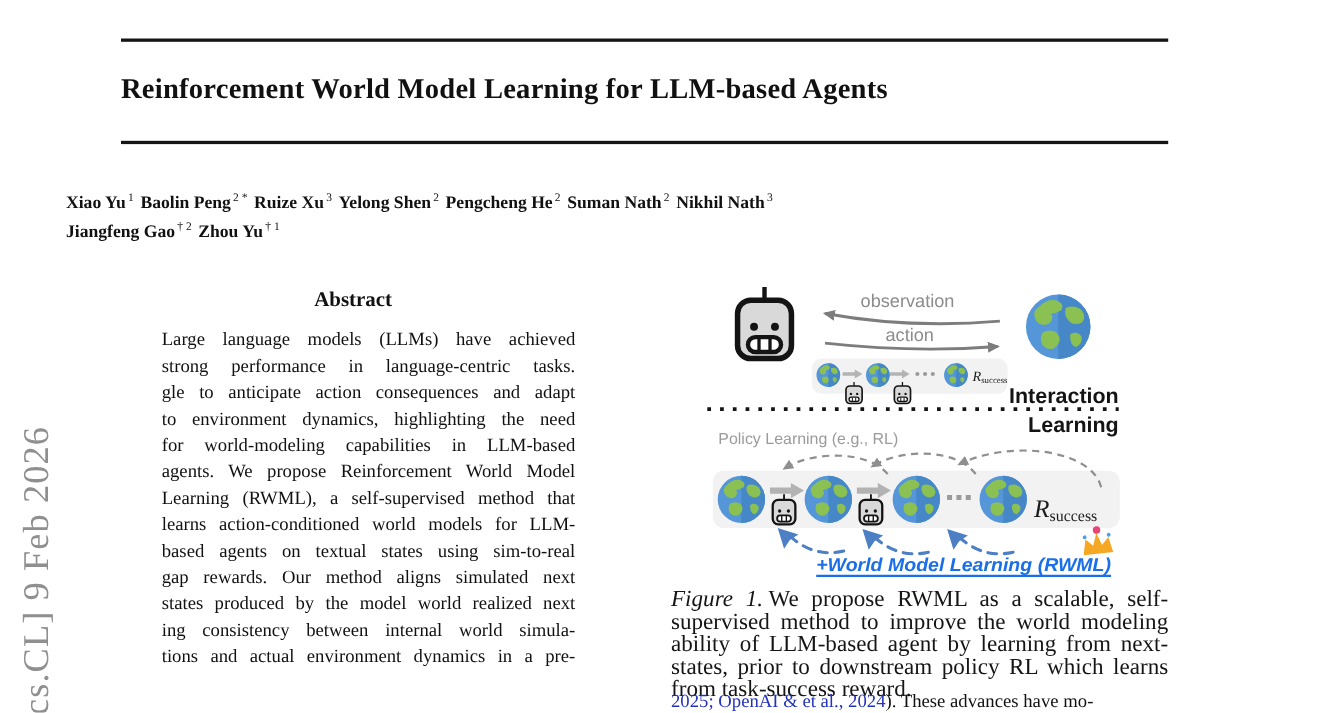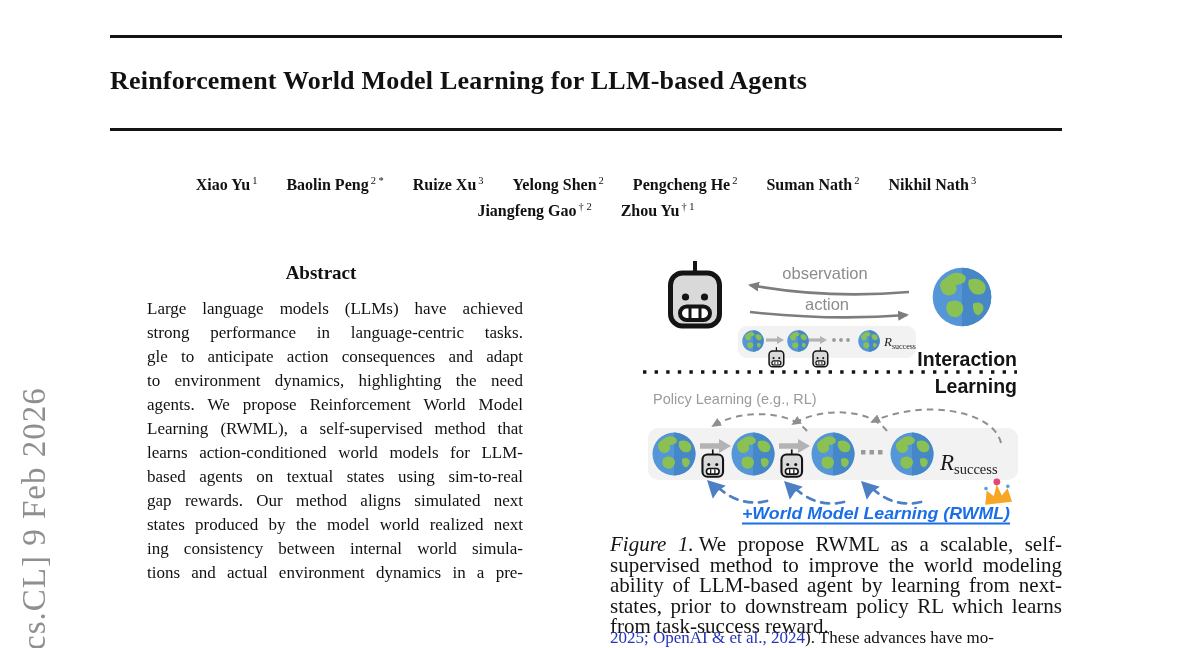--- a/index.html
+++ b/index.html
@@ -4,21 +4,21 @@
 <style>
   html,body{margin:0;padding:0;background:#fff;}
   #page{position:relative;width:1200px;height:648px;background:#fff;overflow:hidden;
         font-family:"Liberation Serif",serif;color:#111;}
   .rule{position:absolute;left:110px;width:952px;height:2.5px;background:#141414;}
   #rule-top{top:35px;}
   #rule-mid{top:128px;}
   #title{position:absolute;left:110px;top:66px;width:952px;text-align:left;
          font-size:26px;font-weight:bold;letter-spacing:.2px;}
   #authors{position:absolute;left:60px;top:170px;width:1052px;}
-  .auth-row{display:flex;justify-content:center;gap:29px;font-size:16px;font-weight:bold;line-height:22px;}
+  .auth-row{display:flex;gap:6px;font-size:16px;font-weight:bold;line-height:22px;}
   .author sup{font-size:10.5px;font-weight:400;margin-left:2px;}
   #arxiv-stamp{position:absolute;left:16px;top:662px;transform:rotate(-90deg);
                transform-origin:left top;white-space:nowrap;
                font-size:33px;color:var(--gray-text);letter-spacing:1px;}
   
   #abstract-heading{position:absolute;left:133px;top:262px;width:376px;text-align:center;
                     font-size:19px;font-weight:bold;}
   #abstract-lines{position:absolute;left:147px;top:297px;width:376px;}
   .abs-line{font-size:17px;line-height:24px;text-align:justify;text-align-last:justify;text-justify:inter-word;}
   
@@ -89,20 +89,21 @@
       </div>
   </div>
 
   <div id="abstract-heading">Abstract</div>
   <div id="abstract-lines">
 
   <div class="abs-line">Large language models (LLMs) have achieved</div>
       <div class="abs-line">strong performance in language-centric tasks.</div>
       <div class="abs-line">gle to anticipate action consequences and adapt</div>
       <div class="abs-line">to environment dynamics, highlighting the need</div>
+      <div class="abs-line">for world-modeling capabilities in LLM-based</div>
       <div class="abs-line">agents. We propose Reinforcement World Model</div>
       <div class="abs-line">Learning (RWML), a self-supervised method that</div>
       <div class="abs-line">learns action-conditioned world models for LLM-</div>
       <div class="abs-line">based agents on textual states using sim-to-real</div>
       <div class="abs-line">gap rewards. Our method aligns simulated next</div>
       <div class="abs-line">states produced by the model world realized next</div>
       <div class="abs-line">ing consistency between internal world simula-</div>
       <div class="abs-line">tions and actual environment dynamics in a pre-</div>
     </div>
 

